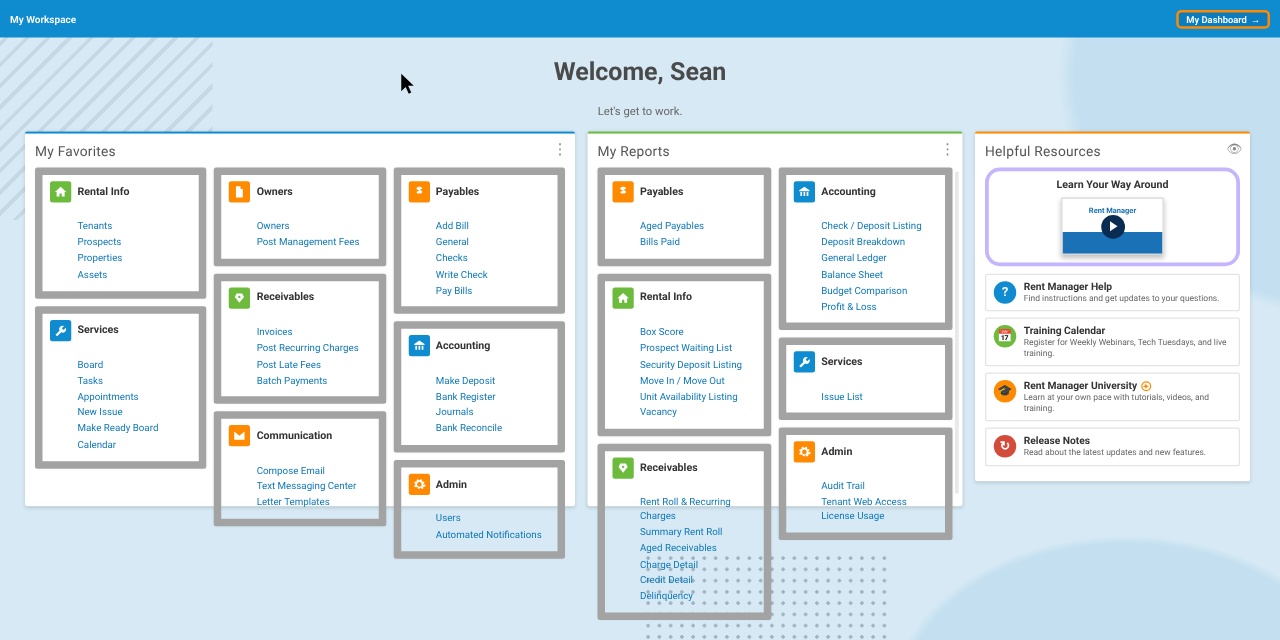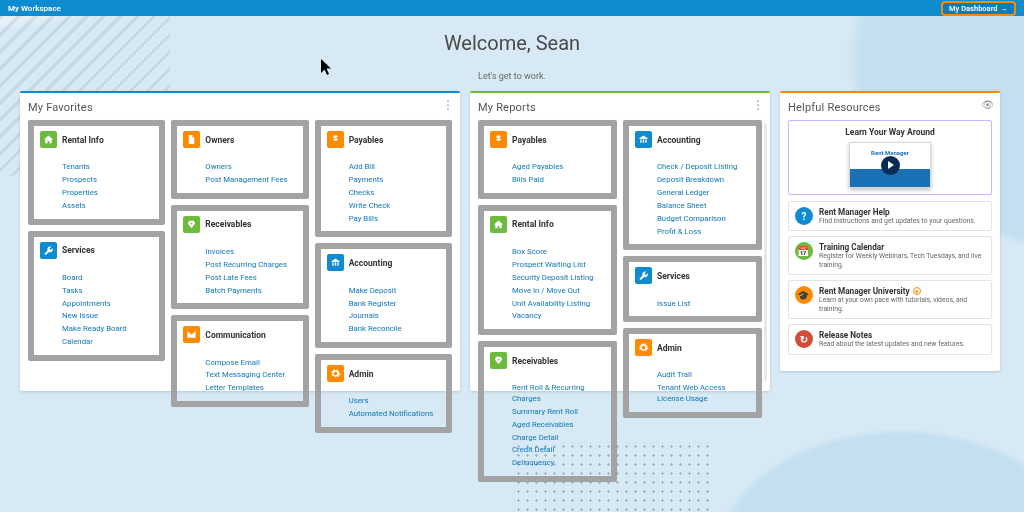--- a/index.html
+++ b/index.html
@@ -22,31 +22,31 @@
     position:absolute; left:0; top:16px; width:170px; height:160px; z-index:1;
     background: repeating-linear-gradient(135deg, rgba(100,120,140,0.15) 0 3px, transparent 3px 12px);
   }
   .dots {
     position:absolute; right:310px; bottom:0; width:200px; height:70px; z-index:0;
     background-image: radial-gradient(circle, rgba(60,80,100,0.35) 1.2px, transparent 1.2px);
     background-size: 9px 9px;
   }
   .topbar {
     position:relative; z-index:3;
-    height:16px; background:#0f8bd0; color:#fff;
+    height:30px; background:#0f8bd0; color:#fff;
     display:flex; align-items:center; justify-content:space-between;
     padding:0 8px; font-size:8px; font-weight:600;
   }
   .dash-btn {
     background:#0a7cc0; border:2px solid #ff8a00; border-radius:4px;
     padding:1px 6px; font-size:7.5px; display:flex; align-items:flex-start; gap:3px;
     cursor:pointer;
   }
   .welcome { position:relative; z-index:2; text-align:center; margin-top:15px; }
-  .welcome h1 { font-size:20px; font-weight:400; color:#4a4a4a; }
+  .welcome h1 { font-size:20px; font-weight:700; color:#4a4a4a; }
   .welcome p  { font-size:9px; color:#666; margin-top:16px; }
   .cursor {
     position:absolute; left:320px; top:58px; z-index:5;
     width:0; height:0;
   }
   .panels {
     position:relative; z-index:2;
     display:flex; gap:10px; padding:10px 20px 0 20px;
   }
   .panel {
@@ -84,21 +84,21 @@
     width:17px; height:17px; border-radius:2px; display:flex;
     align-items:center; justify-content:center; flex:none;
   }
   .icon-box svg { width:11px; height:11px; fill:#fff; }
   .ic-green  { background:#6cbb3c; }
   .ic-orange { background:#ff8a00; }
   .ic-blue   { background:#0f8bd0; }
 
   
   .help .learn {
-    border:1px solid #c4b5fd; border-radius:2px; padding:6px;
+    border:3px solid #c4b5fd; border-radius:12px; padding:6px;
     text-align:center; margin-bottom:6px;
   }
   .help .learn-title { font-size:8.5px; font-weight:700; color:#333; margin-bottom:5px;}
   .video {
     width:82px; height:46px; margin:0 auto;
     background:linear-gradient(#fff 0 60%, #1b71b5 60% 100%);
     border:1px solid #d8d8d8; position:relative;
     display:flex; align-items:center; justify-content:center;
     box-shadow:0 2px 4px rgba(0,0,0,0.25);
     cursor:pointer;
@@ -254,21 +254,21 @@
             <div class="card-head">
               <div class="icon-box ic-orange">
                 <svg viewBox="0 0 24 24">
                   <path d="M12 2v20M17 6c0-2-2-3-5-3s-5 1-5 3 2 3 5 3 5 1 5 3-2 3-5 3-5-1-5-3"></path>
                 </svg>
               </div>
               <span class="card-title">Payables</span>
             </div>
             <div class="card-links">
               <a>Add Bill</a>
-              <a>Payments</a>
+              <a>General</a>
               <a>Checks</a>
               <a>Write Check</a>
               <a>Pay Bills</a>
             </div>
           </div>
           <div class="card">
             <div class="card-head">
               <div class="icon-box ic-blue">
                 <svg viewBox="0 0 24 24">
                   <path d="M3 9l9-6 9 6v2H3zM5 12h3v7H5zm5.5 0h3v7h-3zM16 12h3v7h-3zM3 21h18"></path>

